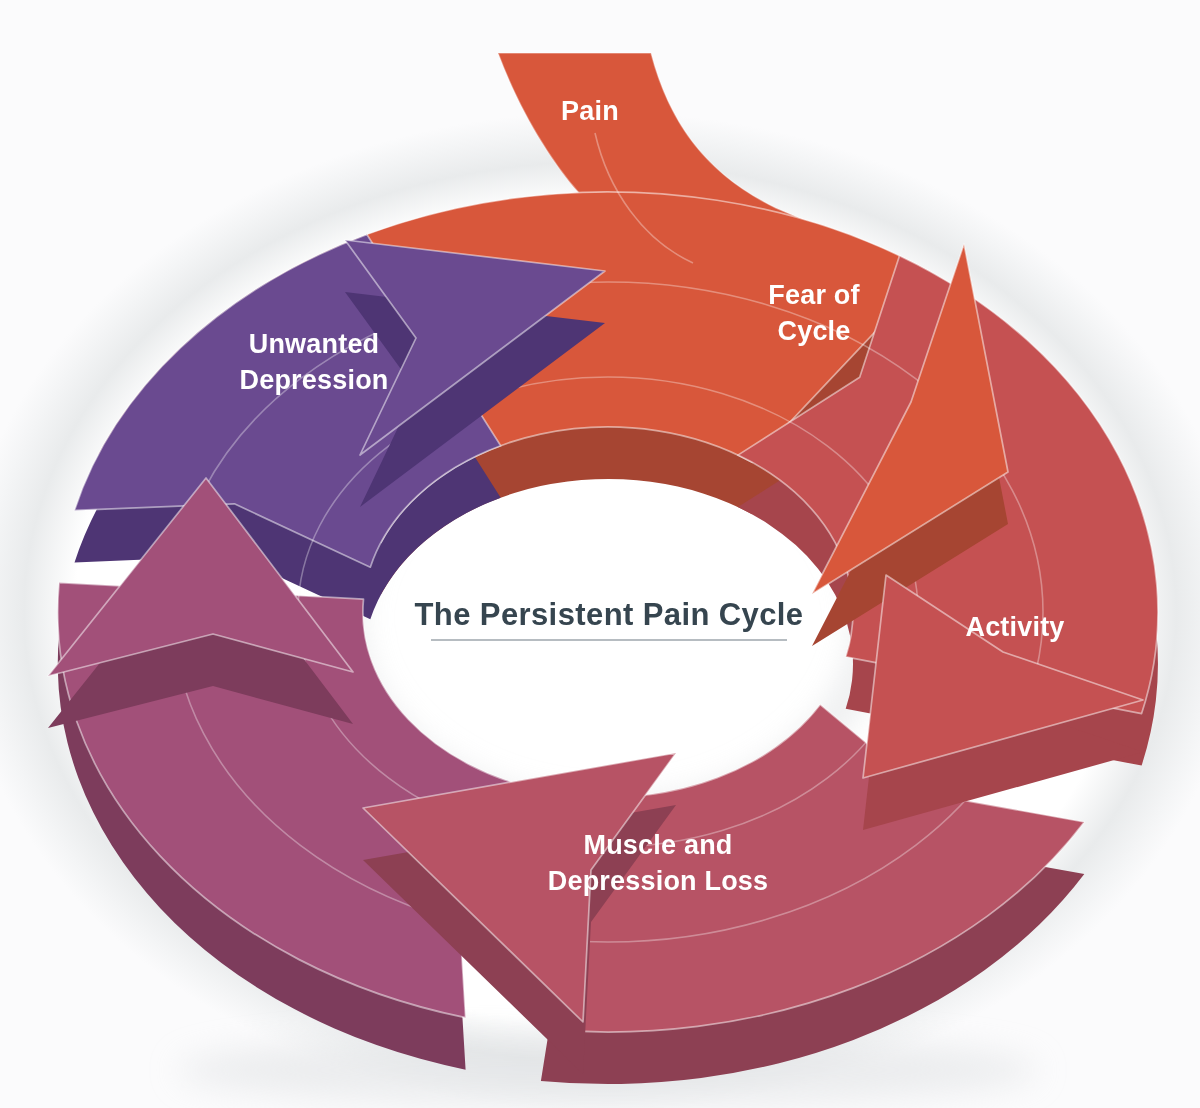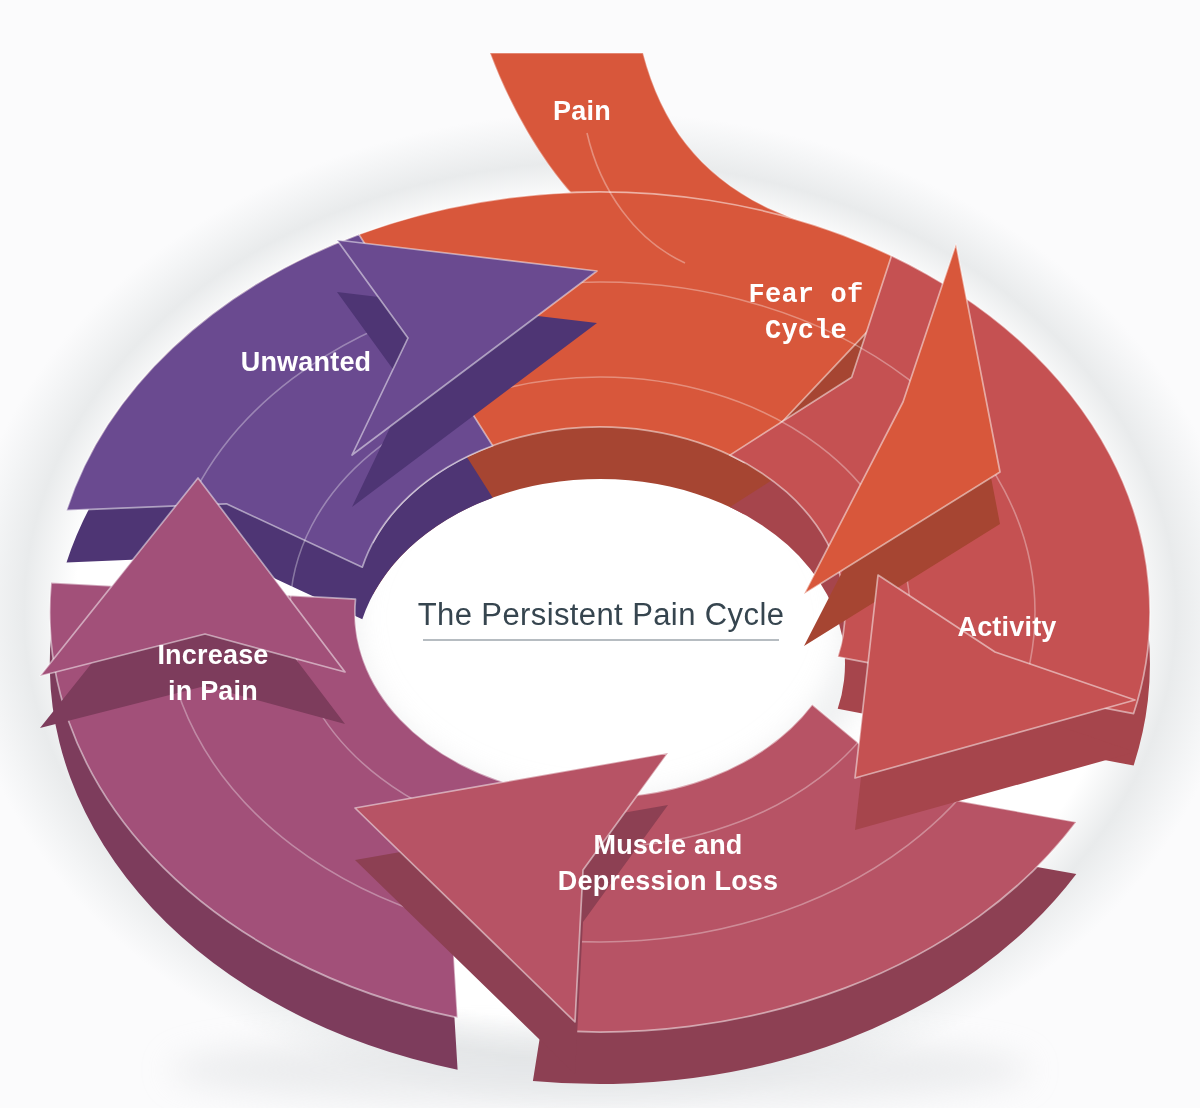--- a/index.html
+++ b/index.html
@@ -3,40 +3,40 @@
 <meta charset="utf-8">
 <style>
   html,body{margin:0;padding:0;}
   body{
     width:1200px;height:1108px;position:relative;overflow:hidden;
     font-family:"Liberation Sans",sans-serif;
     background:
       radial-gradient(ellipse 640px 500px at 600px 612px,
         #FFFFFF 0%, #FFFFFF 82%, #E9EBEC 90%, #F4F5F6 96%, #FBFBFC 100%);
   }
-  .stage{position:absolute;left:0;top:0;width:1048px;height:1108px;}
+  .stage{position:absolute;left:8px;top:0;width:1048px;height:1108px;}
   svg{display:block;}
   .arrow-top{stroke:rgba(255,255,255,0.50);stroke-width:1.7;stroke-linejoin:round;}
   .arrow-side{stroke:none;}
   .funnel{stroke:rgba(255,255,255,0.38);stroke-width:1.5;stroke-linejoin:round;}
   .deco{fill:none;stroke:rgba(255,255,255,0.33);stroke-width:1.6;}
   .seg-label{
     position:absolute;transform:translate(-50%,-50%);
     color:#FFFFFF;font-weight:700;font-size:27px;line-height:36px;
     text-align:center;white-space:nowrap;letter-spacing:0.2px;
   }
   #lbl-pain{left:582px;top:111px;}
-  #lbl-fear{left:806px;top:313px;font-family:Liberation Mono, monospace;}
+  #lbl-fear{left:806px;top:313px;}
   #lbl-decrease{left:1007px;top:627px;}
-  #lbl-muscle{left:650px;top:863px;margin-left:18px;}
+  #lbl-muscle{left:650px;top:863px;}
   #lbl-increase{left:213px;top:673px;}
   #lbl-unwanted{left:306px;top:362px;}
   .center-title{
     position:absolute;left:601px;top:615px;transform:translate(-50%,-50%);
-    color:#36454F;font-size:31px;font-weight:400;letter-spacing:0.4px;white-space:nowrap;
+    color:#36454F;font-size:31px;font-weight:700;letter-spacing:0.4px;white-space:nowrap;
   }
   .center-divider{
     position:absolute;left:601px;top:639px;transform:translateX(-50%);
     width:356px;height:2px;background:#B6BCC1;
   }
 </style>
 </head>
 <body>
 
 <div class="stage">
@@ -98,23 +98,20 @@
   <div>Fear of</div>
   <div>Cycle</div>
 </div>
 <div class="seg-label" id="lbl-decrease">
   <div>Activity</div>
 </div>
 <div class="seg-label" id="lbl-muscle">
   <div>Muscle and</div>
   <div>Depression Loss</div>
 </div>
-<div class="seg-label" id="lbl-increase">
-  <div>Increase</div>
-  <div>in Pain</div>
-</div>
 <div class="seg-label" id="lbl-unwanted">
   <div>Unwanted</div>
+  <div>Depression</div>
 </div>
 
 <div class="center-title">The Persistent Pain Cycle</div>
 <div class="center-divider"></div>
 </div>
 
 </body></html>

